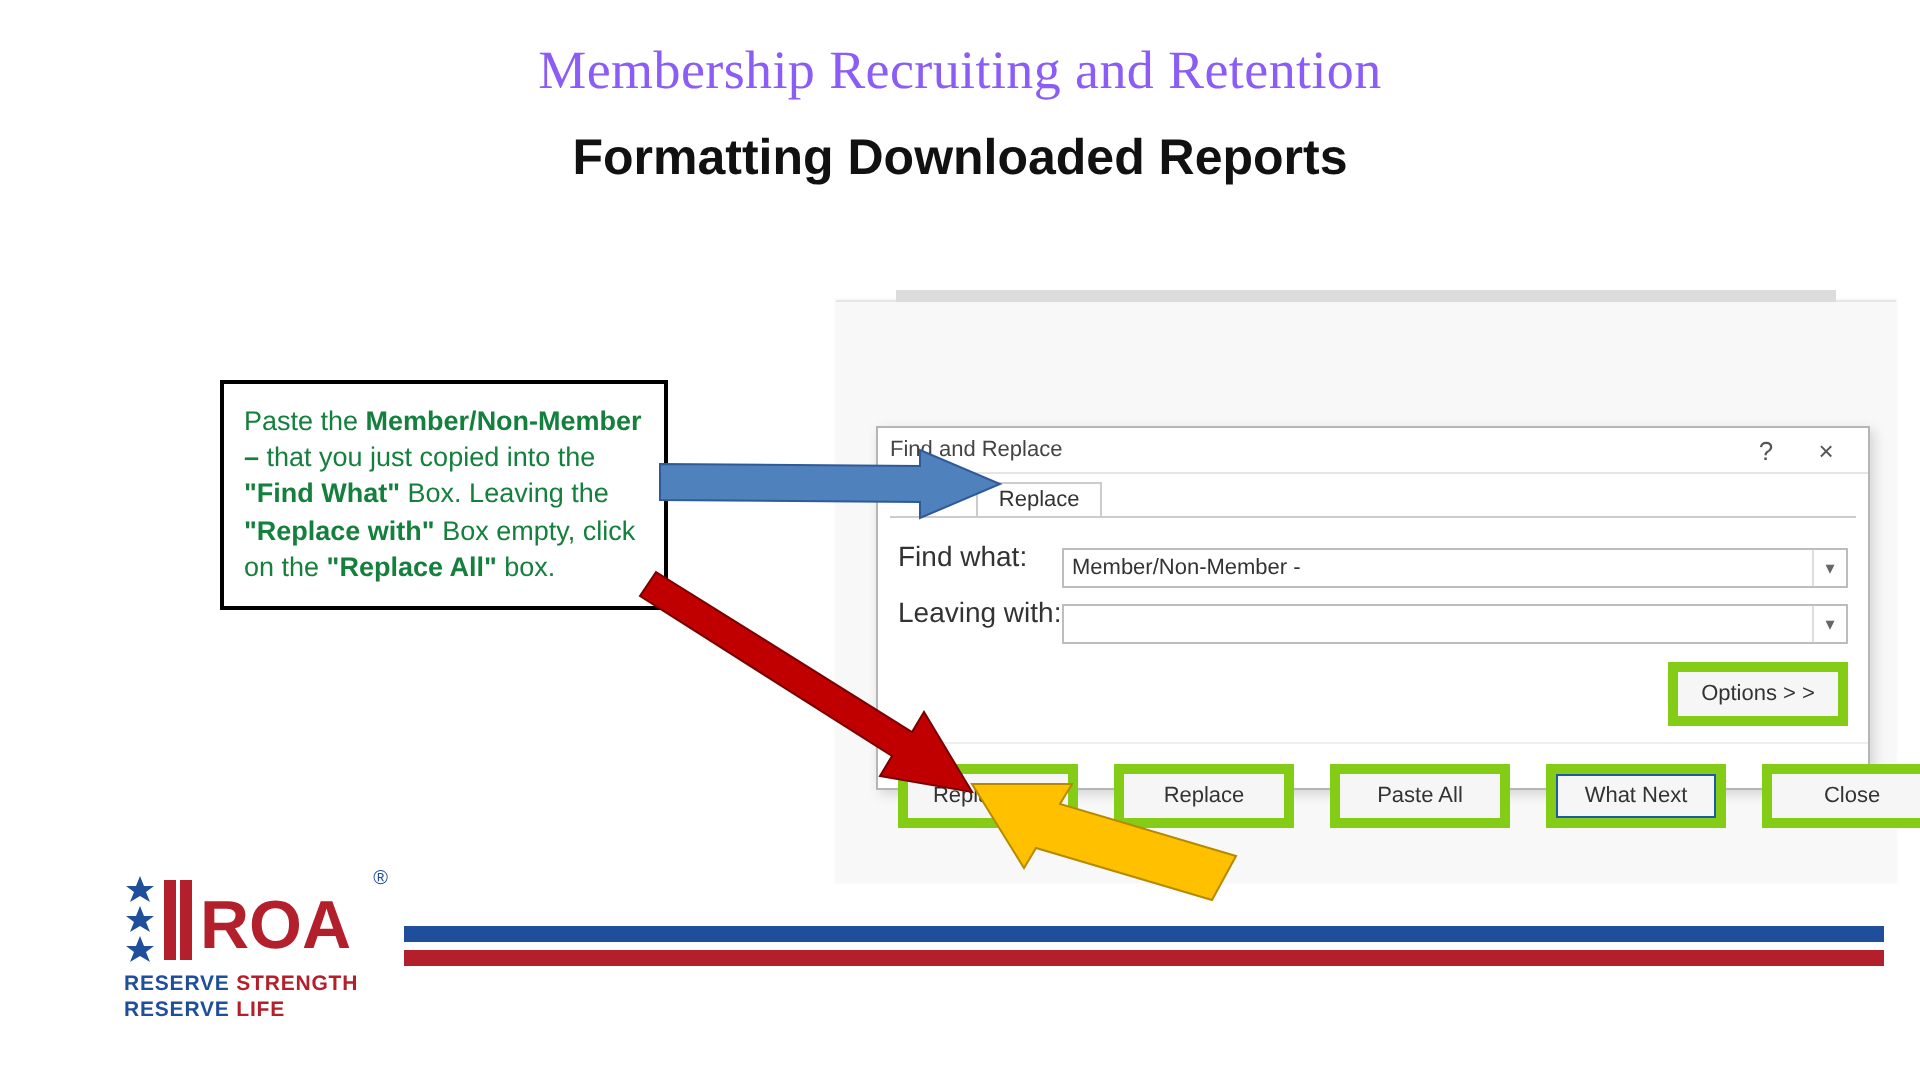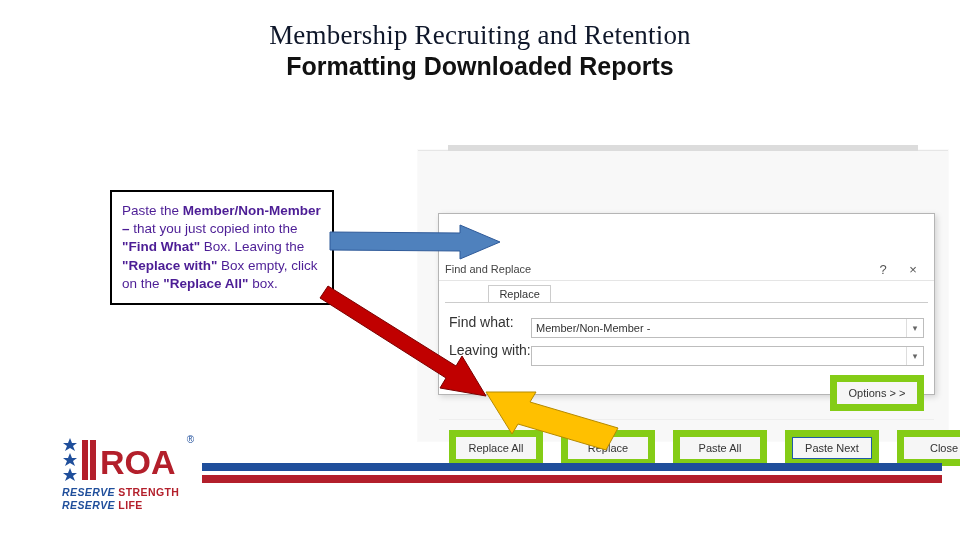--- a/index.html
+++ b/index.html
@@ -1,55 +1,55 @@
 <!DOCTYPE html>
 <html><head>
 <meta charset="utf-8">
 <style>
   html, body { margin:0; padding:0; }
   body { width:960px; height:540px; background:#fff; font-family:"Segoe UI", Arial, sans-serif; position:relative; overflow:hidden; }
 
-  .title { font-family:Georgia, "Times New Roman", serif; color:#0f172a; font-size:27px; text-align:center; margin-top:20px; letter-spacing:0.2px; }
-  .subtitle { font-family:"Segoe UI Semibold", "Segoe UI", Arial, sans-serif; font-weight:700; color:#111; font-size:25px; text-align:center; margin-top:1px; }
+  .title { font-family:Georgia, "Times New Roman", serif; color:#8b5cf6; font-size:27px; text-align:center; margin-top:20px; letter-spacing:0.2px; }
+  .subtitle { font-family:"Segoe UI Semibold", "Segoe UI", Arial, sans-serif; font-weight:700; color:#111; font-size:25px; text-align:center; margin-top:14px; }
 
-  .callout { position:absolute; left:110px; top:190px; width:200px; border:2px solid #000; padding:10px 10px; font-size:13.5px; line-height:1.35; color:#4c1d95; background:#fff; }
+  .callout { position:absolute; left:110px; top:190px; width:200px; border:2px solid #000; padding:10px 10px; font-size:13.5px; line-height:1.35; color:#15803d; background:#fff; }
   .callout b { font-weight:700; }
 
   
   .shot { position:absolute; left:418px; top:150px; width:530px; height:290px; background:#f8f8f8; border-top:1px solid #e6e6e6; box-shadow:0 0 0 1px rgba(0,0,0,0.02); }
   .shot::before { content:""; position:absolute; left:30px; top:-6px; width:470px; height:6px; background:#dcdcdc; }
 
   .dialog { position:absolute; left:20px; top:62px; width:495px; height:180px; background:#fff; border:1px solid #b5b5b5; box-shadow:2px 2px 6px rgba(0,0,0,0.15); font-size:11px; color:#333; }
-  .dlg-titlebar { display:flex; align-items:center; height:22px; padding:0 6px; border-bottom:1px solid #e5e5e5; background:#fff;margin-top:44px; }
+  .dlg-titlebar { display:flex; align-items:center; height:22px; padding:0 6px; border-bottom:1px solid #e5e5e5; background:#fff; }
   .dlg-titlebar .t { flex:1; font-size:11px; color:#444; }
   .dlg-titlebar .winbtn { width:30px; text-align:center; color:#555; font-size:13px; font-family:Arial, sans-serif; cursor:default; }
   .tabs { display:flex; padding:4px 6px 0 6px; gap:0; }
   .tab { border:1px solid #ccc; border-bottom:none; padding:2px 10px; font-size:11px; background:#fff; }
   .tab.inactive { color:#999; border-color:#ddd; }
   .tabline { border-bottom:1px solid #ccc; margin:0 6px; }
   .dlg-body { padding:8px 10px; }
   .row { display:flex; align-items:center; height:22px; margin-bottom:6px; }
   .row label { width:82px; font-size:14px; color:#333; text-align:left; }
   .row .inp { flex:1; height:18px; border:1px solid #bdbdbd; background:#fff; position:relative; padding:0 4px; font-size:11px; color:#333; display:flex; align-items:center;margin-top:12px; }
   .row .inp .dd { position:absolute; right:0; top:0; bottom:0; width:16px; border-left:1px solid #ddd; color:#666; display:flex; align-items:center; justify-content:center; font-size:9px; }
   .opts-row { display:flex; justify-content:flex-end; padding:0 10px 8px 10px; }
-  .dlg-btn { border:7px solid #84cc16; background:#f6f6f6; height:22px; padding:0 10px; font-size:11px; color:#333; min-width:60px; display:inline-flex; align-items:center; justify-content:center; }
+  .dlg-btn { border:5px solid #84cc16; background:#f6f6f6; height:22px; padding:0 10px; font-size:11px; color:#333; min-width:60px; display:inline-flex; align-items:center; justify-content:center; }
   .dlg-btn.default { box-shadow:inset 0 0 0 1px #1f5aa6; }
   .btnbar { display:flex; gap:18px; padding:0 10px 10px 10px; border-top:1px solid #eee; padding-top:10px; justify-content:flex-start; }
 
   
   .arrows { position:absolute; left:0; top:0; width:960px; height:540px; pointer-events:none; }
 
   
   .hr1 { position:absolute; left:202px; top:463px; width:740px; height:8px; background:#1f4e9b; }
   .hr2 { position:absolute; left:202px; top:475px; width:740px; height:8px; background:#b31f2b; }
   .logo { position:absolute; left:62px; top:436px; width:120px; }
   .logo .reg { position:absolute; right:-12px; top:-2px; font-size:10px; color:#1f4e9b; }
   .tagline { position:absolute; left:62px; top:486px; font-size:10.5px; letter-spacing:0.4px; font-family:"Segoe UI", Arial, sans-serif; line-height:1.25; }
-  .tagline .res { color:#1f4e9b; font-weight:700;font-style:italic; }
+  .tagline .res { color:#1f4e9b; font-weight:700; }
   .tagline .str { color:#b31f2b; font-weight:700; }
 </style>
 </head>
 <body>
 
 <div class="title">Membership Recruiting and Retention</div>
 <div class="subtitle">Formatting Downloaded Reports</div>
 
 <div class="callout">
   <span>Paste the </span><b>Member/Non-Member – </b><span>that you just copied into the </span><b>"Find What"</b><span> Box. Leaving the </span><b>"Replace with"</b><span> Box empty, click on the </span><b>"Replace All"</b><span> box.</span>
@@ -83,21 +83,21 @@
         </div>
       </div>
     </div>
     <div class="opts-row">
       <div class="dlg-btn">Options &gt; &gt;</div>
     </div>
     <div class="btnbar">
       <div class="dlg-btn">Replace All</div>
       <div class="dlg-btn">Replace</div>
       <div class="dlg-btn">Paste All</div>
-      <div class="dlg-btn default">Paste Next</div>
+      <div class="dlg-btn default">What Next</div>
       <div class="dlg-btn">Close</div>
     </div>
   </div>
 </div>
 
 <svg class="arrows" viewBox="0 0 960 540">
 
   <g>
     <polygon points="330,232 460,233 460,225 500,242 460,259 460,251 330,250" fill="#4f81bd" stroke="#2f5a99" stroke-width="1"></polygon>
   </g>

